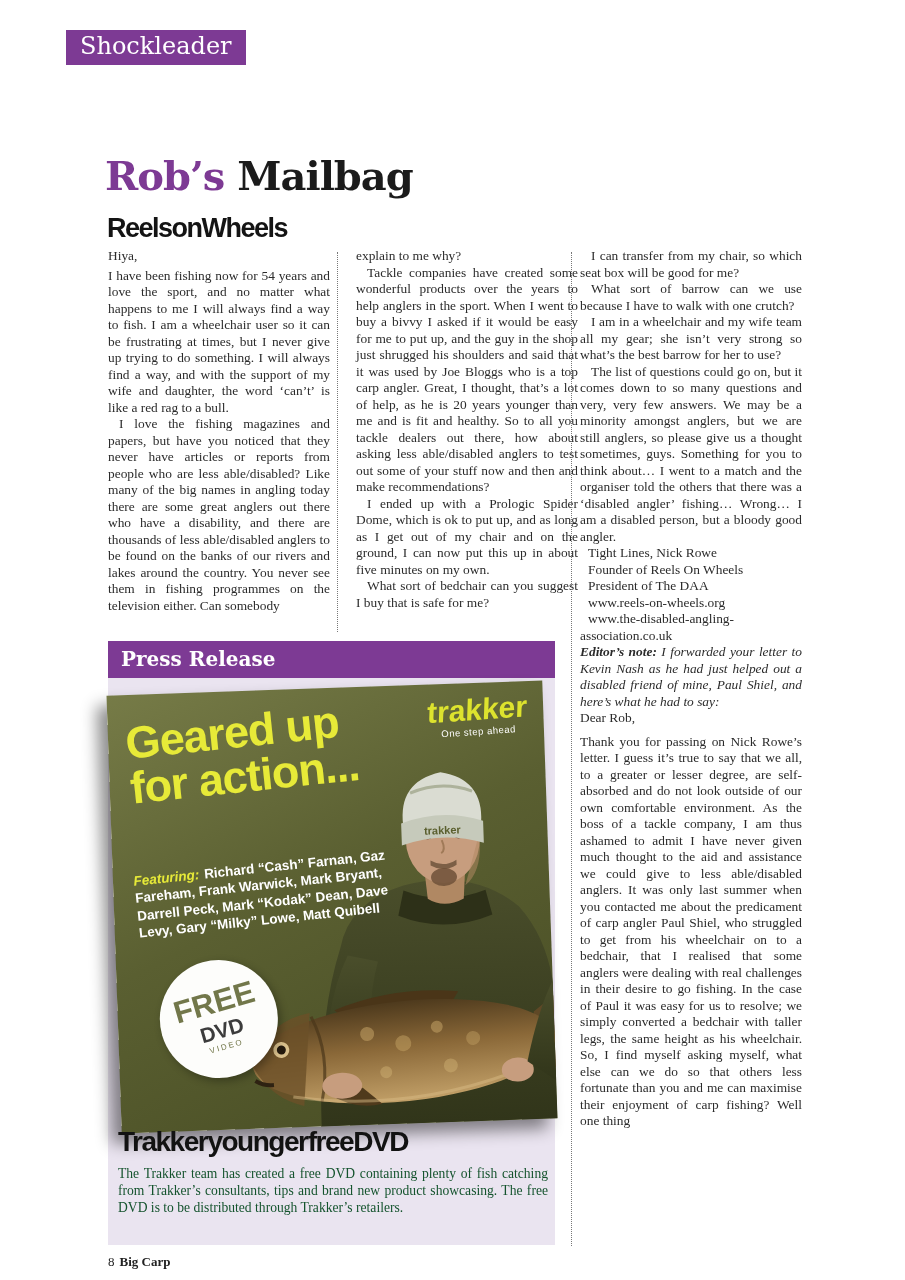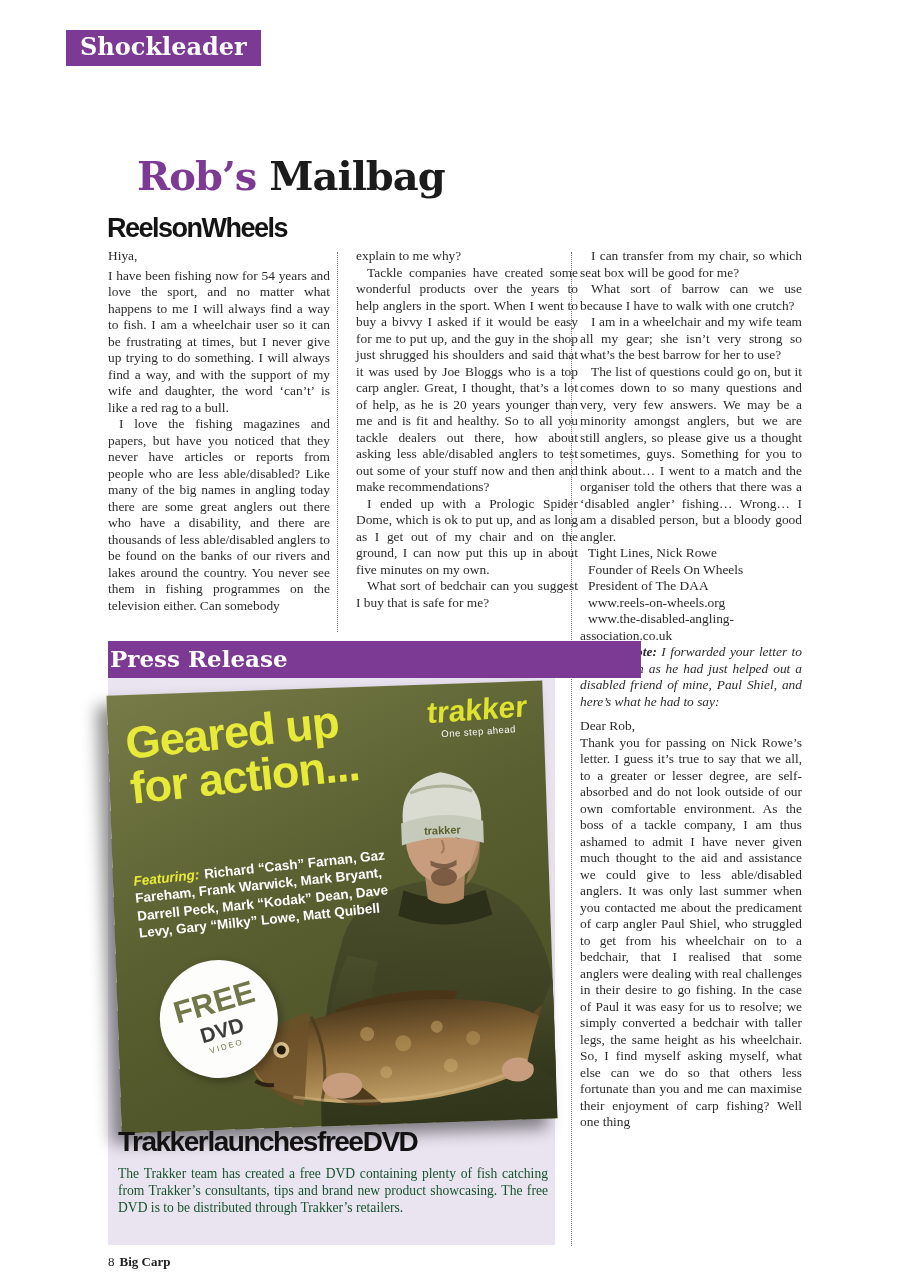--- a/index.html
+++ b/index.html
@@ -3,51 +3,51 @@
 <meta charset="utf-8">
 <style>
   * { margin:0; padding:0; box-sizing:border-box; }
   html,body { background:#ffffff; }
   .page {
     position:relative; width:905px; height:1280px; background:#ffffff;
     font-family:"Liberation Serif", serif; color:#2b2b2b; overflow:hidden; margin:0 auto;
   }
   .badge {
     position:absolute; left:66px; top:30px; background:#7d3a94; color:#fff;
-    font-family:"DejaVu Serif", serif; font-weight:bold; font-size:24px;
+    font-family:"DejaVu Serif", serif; font-weight:normal; font-size:24px;
     padding:2px 14px 5px 14px;
   }
   .title {
     position:absolute; left:105px; top:152px;
     font-family:"DejaVu Serif", serif; font-weight:bold; font-size:40px;
-    letter-spacing:-1px; color:#1b1b1b; white-space:nowrap;margin-left:32px;
+    letter-spacing:-1px; color:#1b1b1b; white-space:nowrap;
   }
   .title-accent { color:#7d3a94; }
   .heading {
     position:absolute; left:107px; top:213px;
     font-family:"Liberation Sans", sans-serif; font-weight:bold; font-size:27px;
     letter-spacing:-1.5px; word-spacing:-6px; color:#141414;
   }
   .col { position:absolute; top:248px; width:222px; font-size:13.4px; line-height:16.5px; text-align:justify; }
   .col p { text-indent:11px; }
   .col p.noindent, .col p.salutation { text-indent:0; }
   .salutation { margin-bottom:3px; }
   .col1 { left:108px; } .col2 { left:356px; } .col3 { left:580px; }
   .colsep { position:absolute; border-left:1px dotted #777; width:0; }
   .sep1 { left:337px; top:252px; height:380px; }
   .sep2 { left:571px; top:252px; height:994px; }
   .sig-line { text-indent:8px; text-align:left; overflow-wrap:break-word;font-family:Liberation Serif, serif; }
   .editors-note { margin-top:0; font-style:italic; text-indent:0 !important; }
   .en-label { font-weight:bold; }
-  .dear { margin-top:8px; text-indent:0 !important; }
-  .reply { margin-top:0; }
+  .dear { margin-top:0; text-indent:0 !important; }
+  .reply { margin-top:7px; }
   .pr-banner {
-    position:absolute; left:108px; top:641px; width:533px; height:37px;
+    position:absolute; left:108px; top:641px; width:447px; height:37px;
     background:#7d3a94; color:#fff; font-family:"DejaVu Serif", serif;
-    font-weight:bold; font-size:23px; line-height:36px; padding-left:2px;
+    font-weight:bold; font-size:20px; line-height:36px; padding-left:13px;
   }
   .pr-box { position:absolute; left:108px; top:678px; width:447px; height:567px; background:#eae4f0; }
   .ad {
     position:absolute; left:6px; top:10px; width:436px; height:438px;
     background:linear-gradient(155deg,#767b47 0%, #5a5f31 45%, #474c23 100%);
     transform:rotate(-2deg); box-shadow:-10px 10px 16px rgba(0,0,0,.45); overflow:hidden;
   }
   .ad-photo { position:absolute; left:0; top:0; width:100%; height:100%; }
   .ad-headline {
     position:absolute; left:16px; top:26px;
@@ -210,21 +210,21 @@
       <div class="ad-featuring"><span class="feat-label">Featuring:</span><span>Richard “Cash” Farnan, Gaz Fareham, Frank Warwick, Mark Bryant, Darrell Peck, Mark “Kodak” Dean, Dave Levy, Gary “Milky” Lowe, Matt Quibell</span></div>
 
       <div class="free-badge">
         <div class="free-1">FREE</div>
         <div class="free-2">DVD</div>
         <div class="free-3">video</div>
       </div>
 
     </div>
 
-    <div class="pr-headline">Trakker launches free DVD</div>
+    <div class="pr-headline">Trakker younger free DVD</div>
     <p class="pr-body">The Trakker team has created a free DVD containing plenty of fish catching from Trakker’s consultants, tips and brand new product showcasing. The free DVD is to be distributed through Trakker’s retailers.</p>
 
   </div>
 
   <div class="footer">
     <span class="page-num">8</span><span class="mag-name">Big Carp</span>
   </div>
 
 </div>
 

